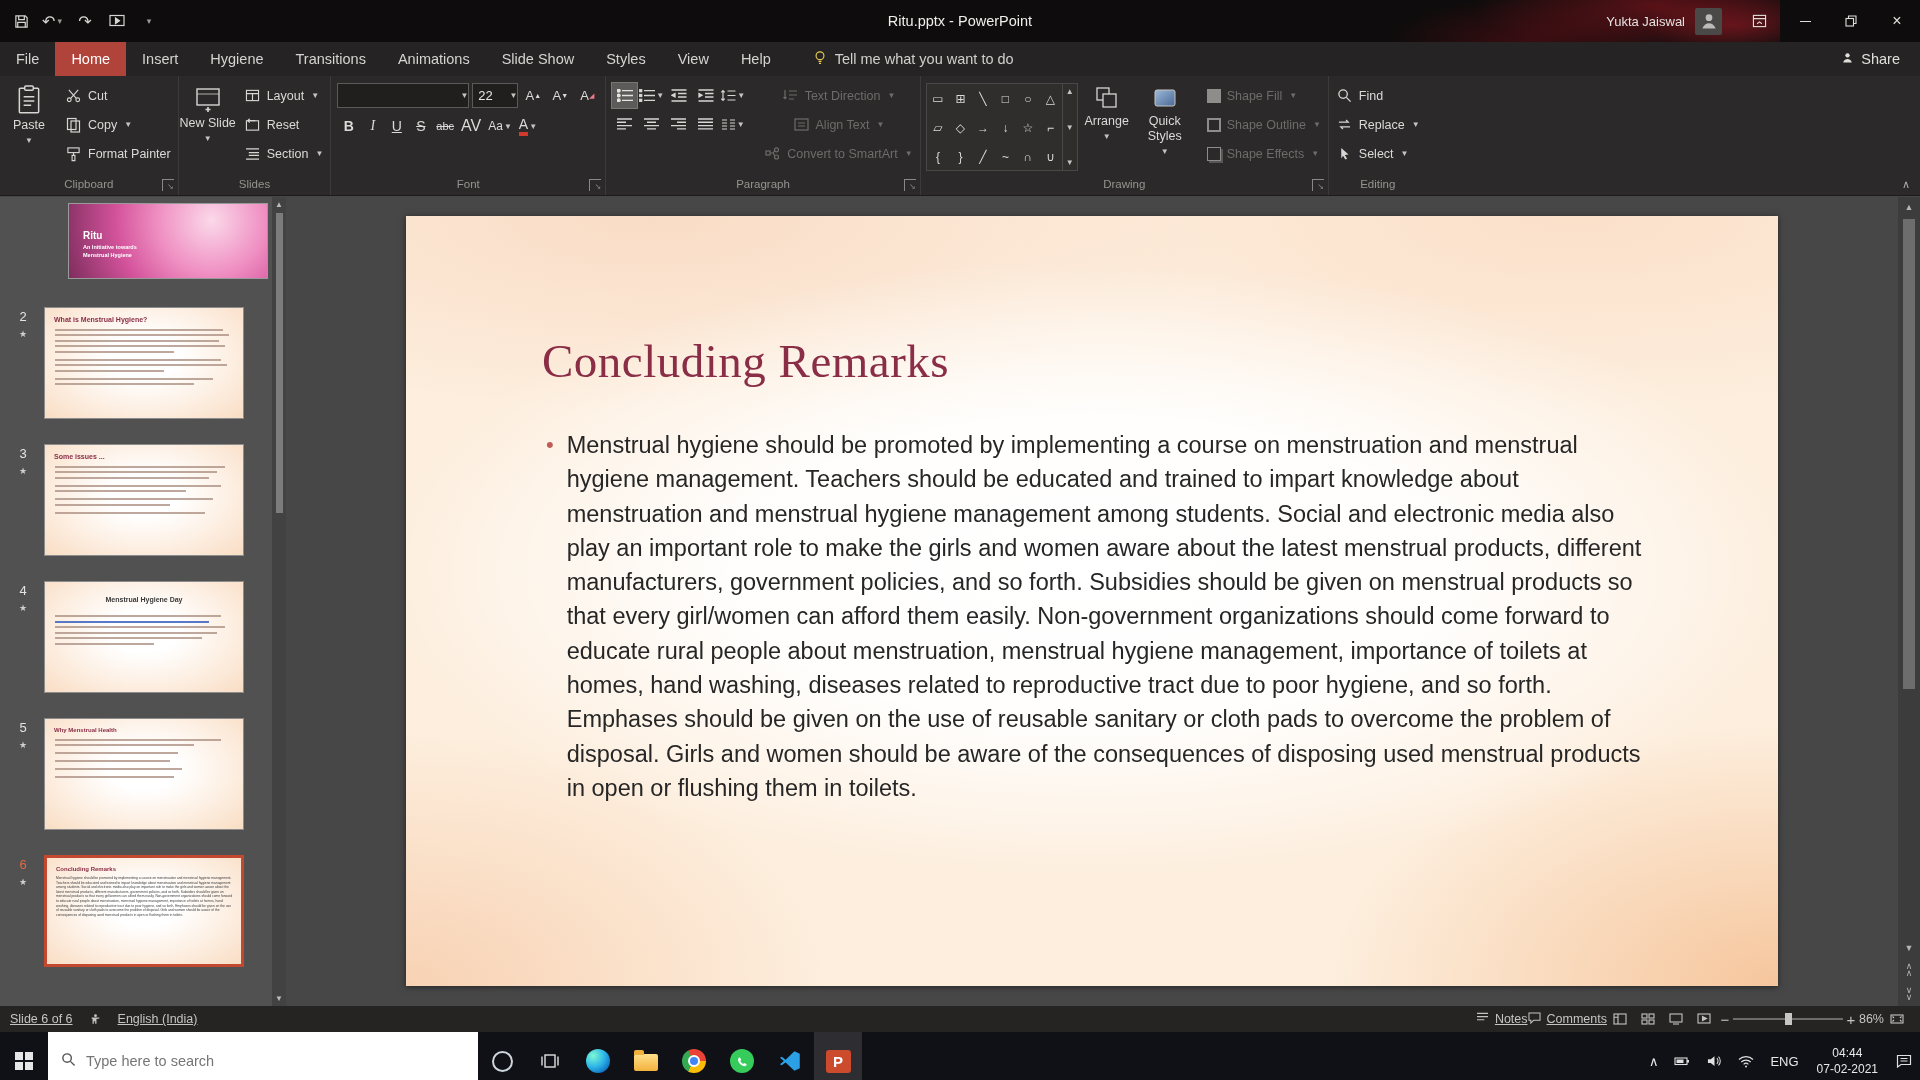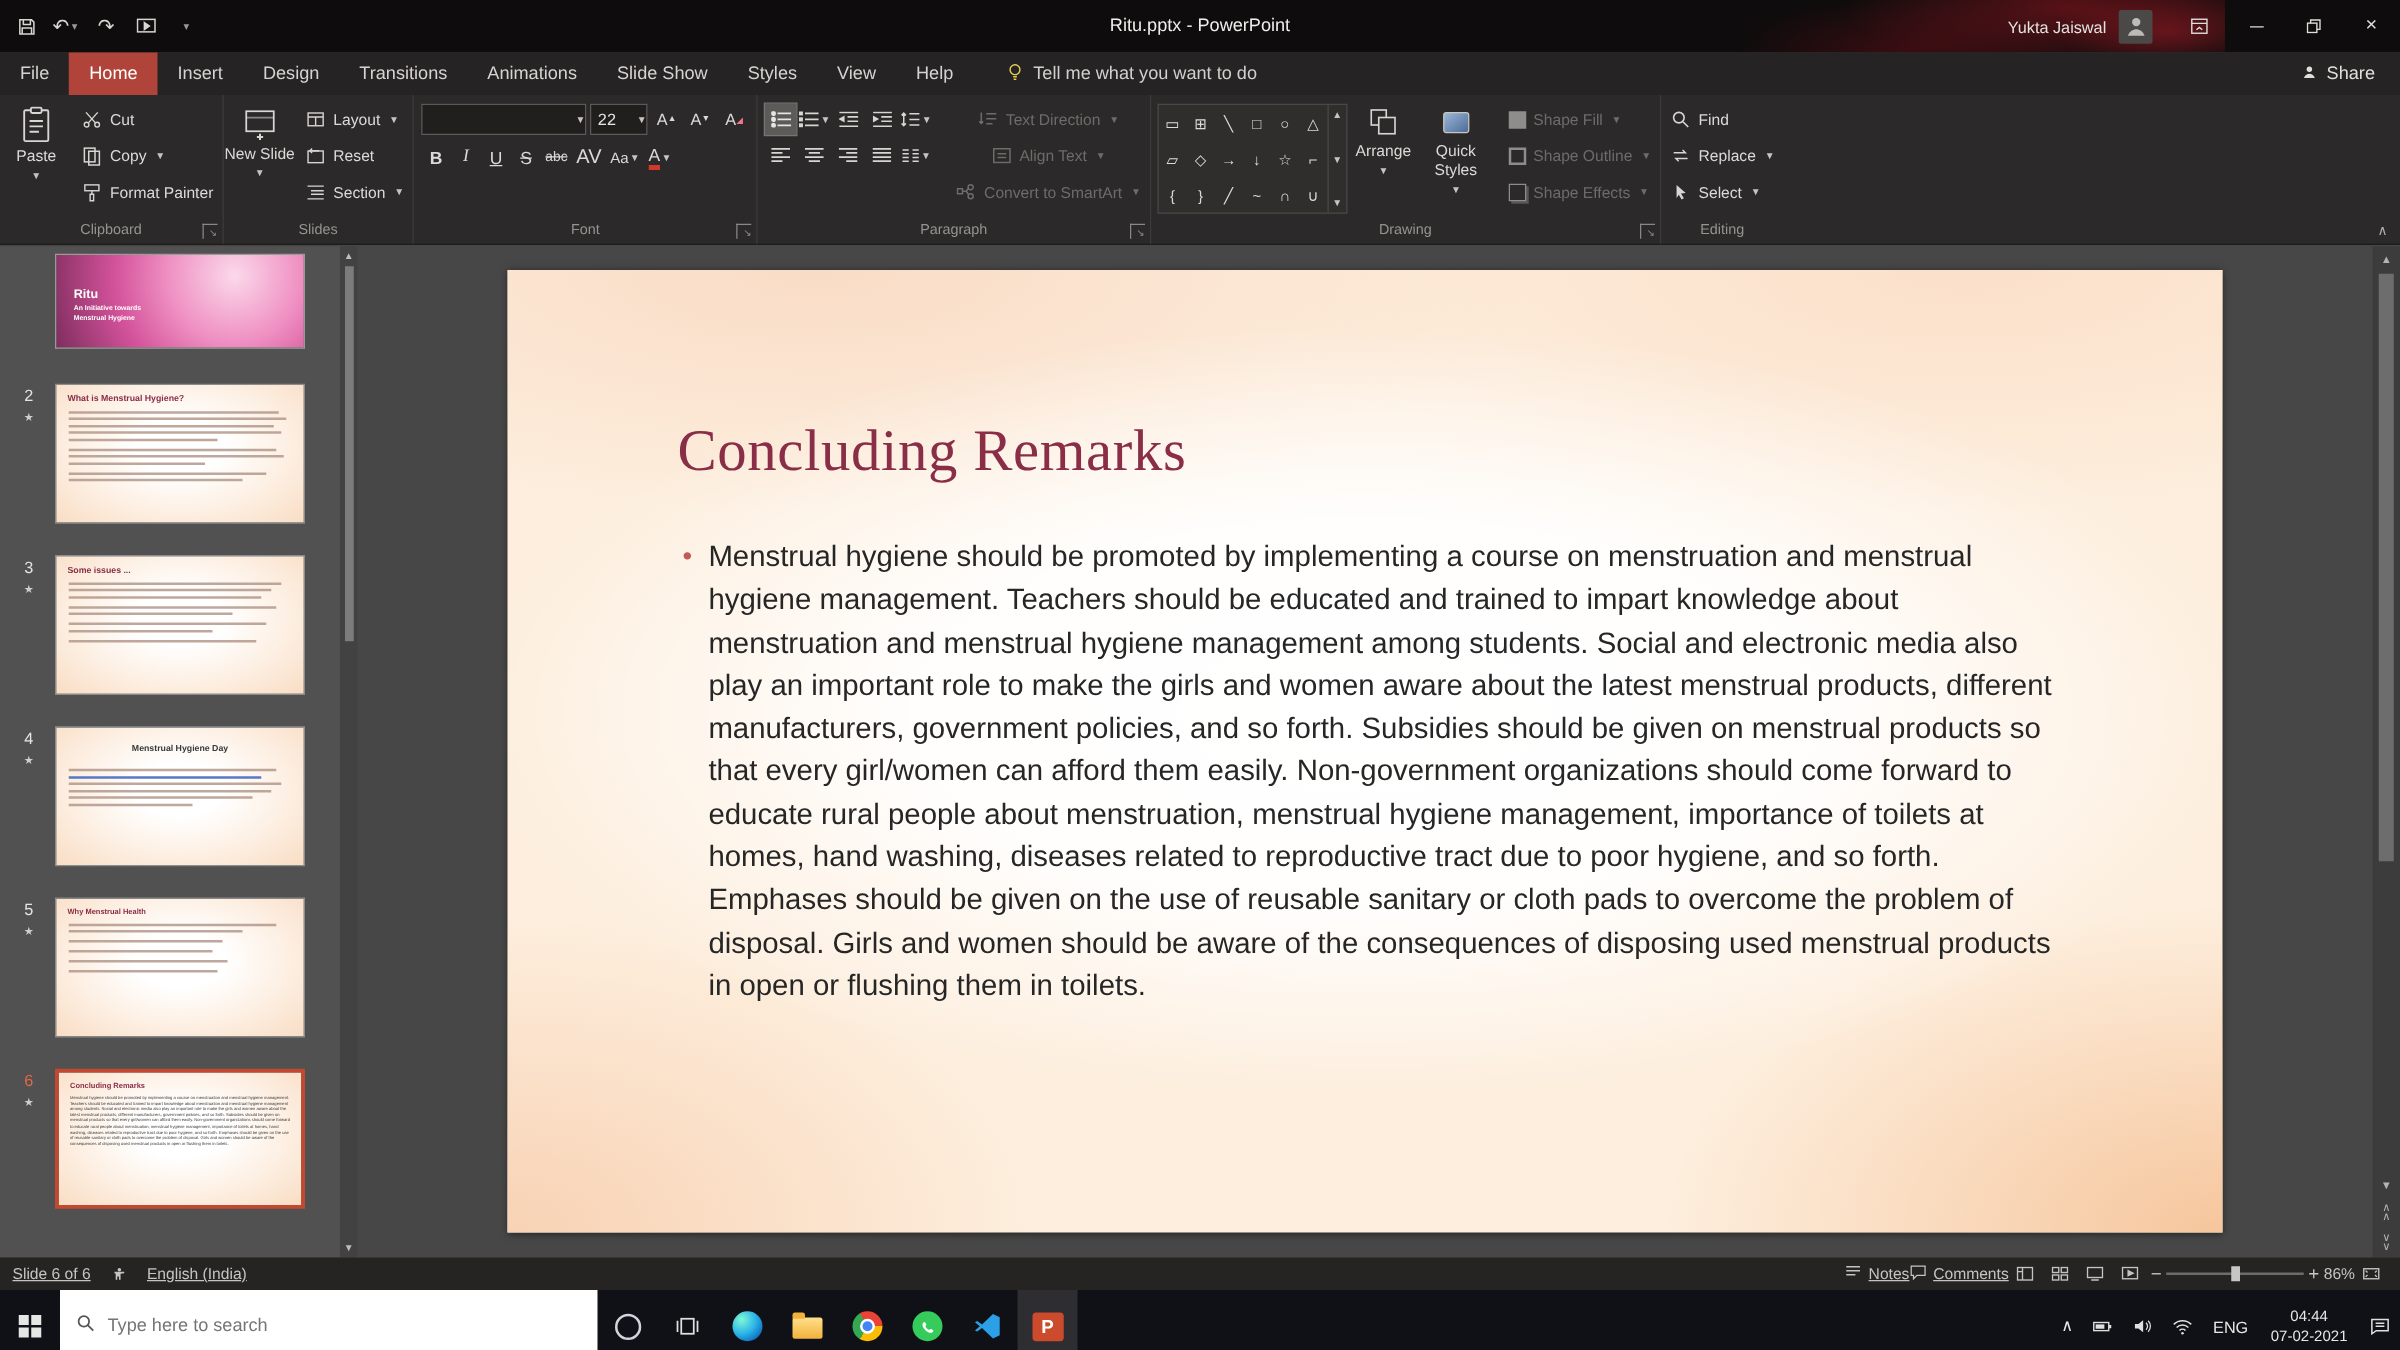--- a/index.html
+++ b/index.html
@@ -80,21 +80,21 @@
 
   
   .workspace{position:absolute;top:197px;left:0;width:1920px;height:809px;background:#474747;}
   .thumb-panel{position:absolute;left:0;top:0;width:272px;height:100%;background:#515151;overflow:hidden;padding-top:6px;}
   .thumb-entry{display:flex;gap:8px;padding-left:10px;margin-bottom:25px;}
   .num-col{width:26px;display:flex;flex-direction:column;align-items:center;gap:5px;padding-top:2px;color:#e4e4e4;font-size:13px;}
   .num-col .star{font-size:9px;color:#cecece;}
   .num-col.sel{color:#e06a45;}
   .thumb{width:200px;height:112px;border:1px solid #8c8c8c;background:radial-gradient(ellipse at 50% 45%,#ffffff 25%,#fdf0e4 60%,#f9ddc4 100%);position:relative;overflow:hidden;}
   .thumb.selected{border:3px solid #c2492f;}
-  .thumb.photo{background:radial-gradient(circle at 72% 22%,#fbd9ea 0%,#ef8fc2 35%,#d4539b 62%,#7e2d5e 100%);height:76px;border:1px solid #9a9a9a;}
+  .thumb.photo{background:radial-gradient(circle at 72% 22%,#fbd9ea 0%,#ef8fc2 35%,#d4539b 62%,#7e2d5e 100%);height:76px;border:1px solid #9a9a9a;margin-left:24px;}
   .t1-title{position:absolute;left:14px;top:26px;color:#fff;font-size:10px;font-weight:bold;}
   .t1-sub{position:absolute;left:14px;top:40px;color:#fff;font-size:5.5px;width:80px;line-height:1.4;font-weight:bold;}
   .mini-title{color:#8a2d46;font-size:7px;font-weight:bold;padding:8px 9px 2px;}
   .mini-title.center{text-align:center;color:#3a3a3a;}
   .mini-title.small{font-size:6px;}
   .ln{height:2px;background:#b3988b;margin:3.5px 10px 0;opacity:.85;}
   .ln.blue{background:#3b62c0;}
   .mini-body{font-size:3.3px;line-height:1.4;color:#3a3a3a;padding:2px 9px 0;text-align:left;}
   .thumb-scroll{position:absolute;left:272px;top:0;width:14px;height:100%;background:#424242;display:flex;flex-direction:column;align-items:center;justify-content:space-between;color:#bcbcbc;font-size:8px;padding:3px 0;}
   .ts-thumb{position:absolute;top:16px;left:276px;width:7px;height:300px;background:#7c7c7c;}
@@ -198,21 +198,21 @@
           </svg>
       </span>
       <span class="win-btn">×</span>
     </div>
   </div>
 
   <div class="tabrow">
     <div class="tab">File</div>
     <div class="tab active">Home</div>
     <div class="tab">Insert</div>
-    <div class="tab">Design</div>
+    <div class="tab">Hygiene</div>
     <div class="tab">Transitions</div>
     <div class="tab">Animations</div>
     <div class="tab">Slide Show</div>
     <div class="tab">Styles</div>
     <div class="tab">View</div>
     <div class="tab">Help</div>
     <div class="tellme">
       <span>
         <svg width="14" height="15" viewBox="0 0 16 17" fill="none" stroke="#e5cd52" stroke-width="1.3">
             <circle cx="8" cy="6.5" r="4.5"></circle>

